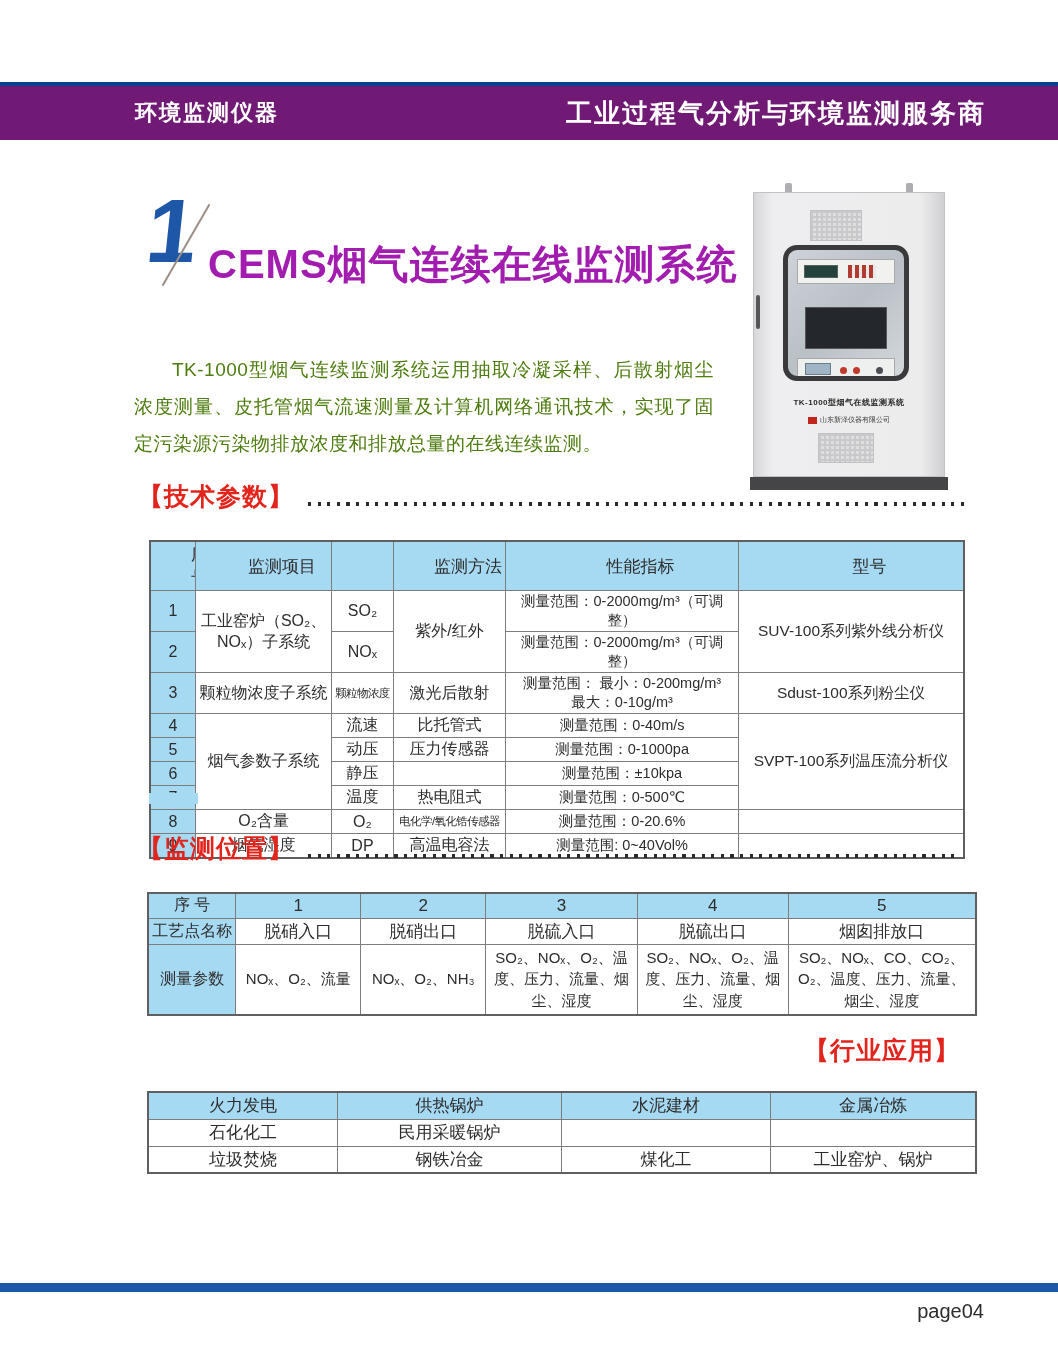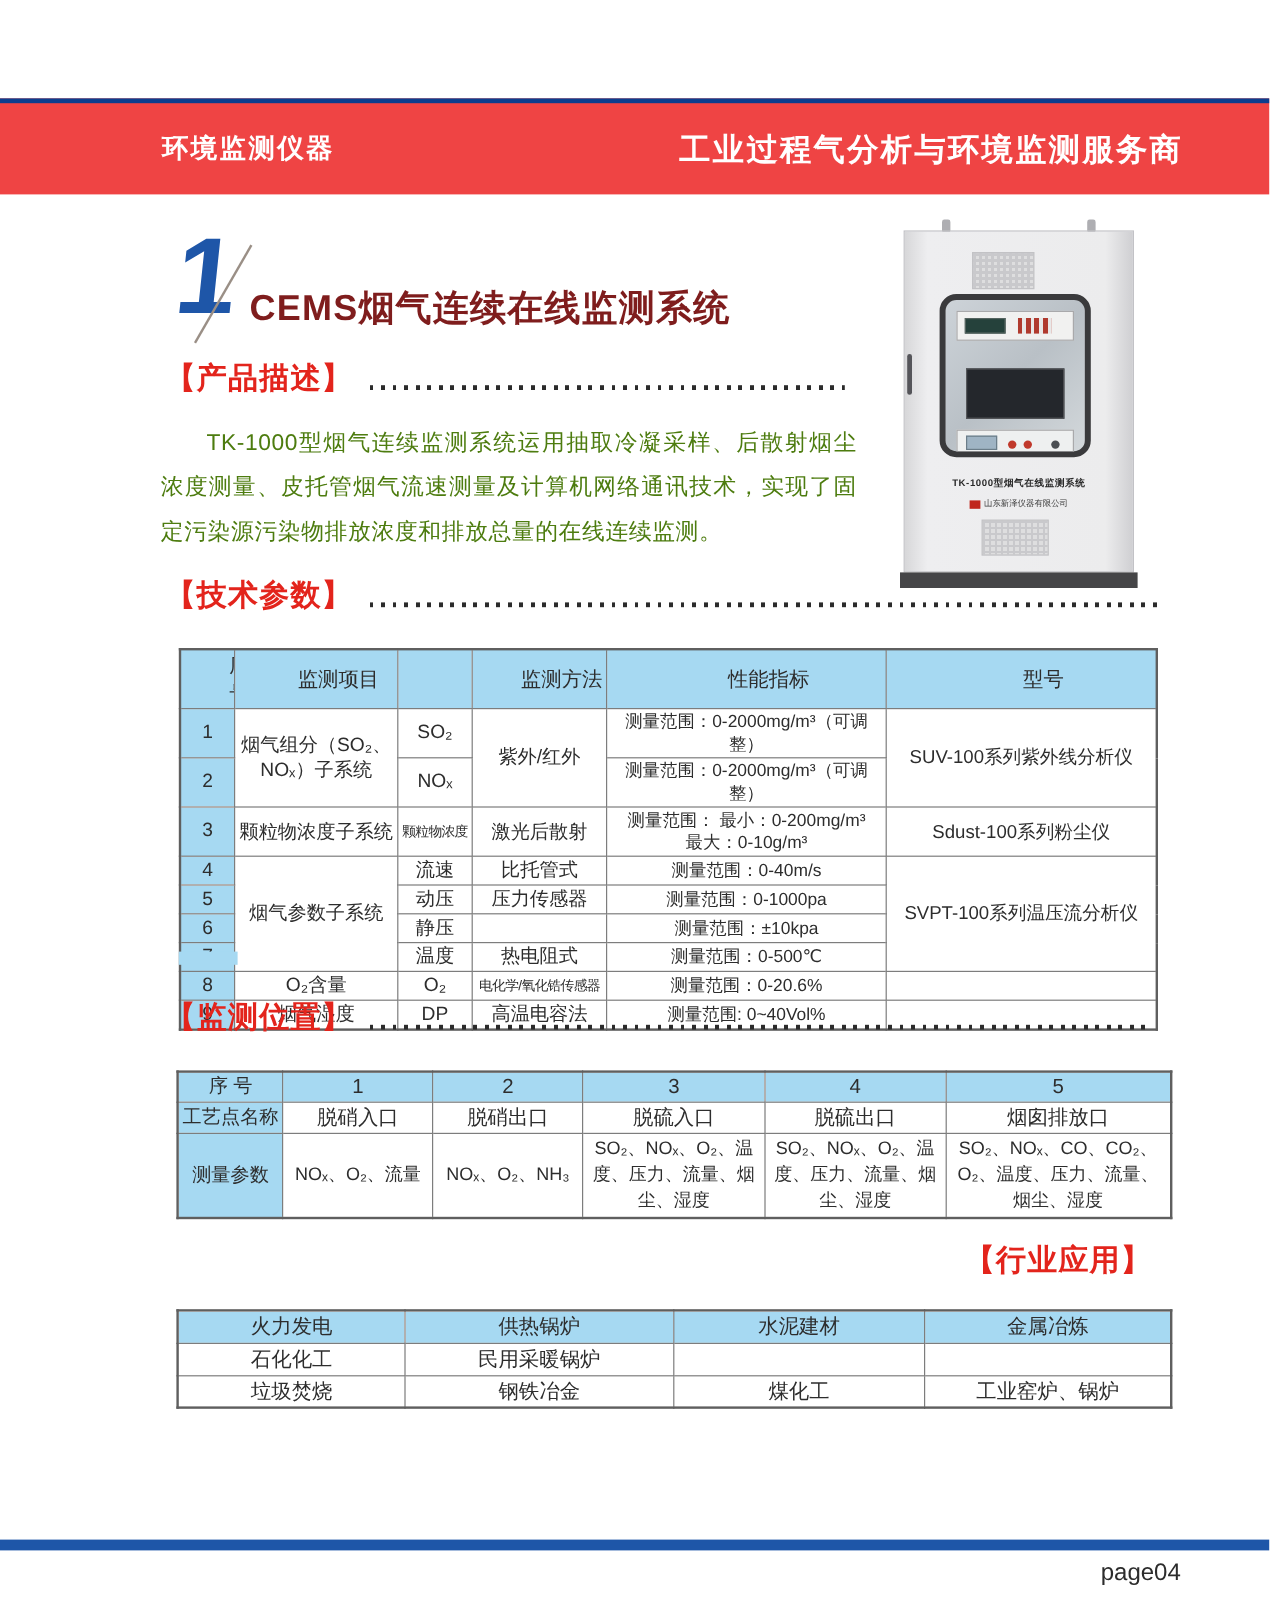--- a/index.html
+++ b/index.html
@@ -1,34 +1,34 @@
 <!DOCTYPE html>
 <html><head>
 <meta charset="utf-8">
 <style>
   * { margin:0; padding:0; box-sizing:border-box; }
   html,body { background:#ffffff; }
   body { font-family:"Liberation Sans","DejaVu Sans",sans-serif; color:#2f2f2f; }
   .page { position:relative; width:1058px; height:1346px; background:#ffffff; overflow:hidden; margin:0 auto; }
 
   
-  .topbar { position:absolute; top:82px; left:0; right:0; height:80px;
-            background:#ef4444; border-top:4px solid #0c3d8e;
+  .topbar { position:absolute; top:82px; left:0; right:0; height:58px;
+            background:#701a75; border-top:4px solid #0c3d8e;
             display:flex; align-items:center; justify-content:space-between;
             padding:0 72px 0 135px; }
   .topbar .left-title  { color:#ffffff; font-size:22px; font-weight:bold; letter-spacing:2px; }
   .topbar .right-title { color:#ffffff; font-size:26px; font-weight:bold; letter-spacing:2px; }
 
   
   .big-num { position:absolute; left:147px; top:186px; font-size:90px; line-height:1;
              font-weight:800; color:#1e56a8; transform:skewX(-6deg); }
   .slash { position:absolute; left:185px; top:198px; width:2px; height:94px;
            background:#9a8f86; transform:rotate(30deg); }
-  .sec-title { position:absolute; left:208px; top:237px; font-size:30px; font-weight:bold;
-               color:#7f1d1d; letter-spacing:1px; }
+  .sec-title { position:absolute; left:208px; top:237px; font-size:40px; font-weight:bold;
+               color:#a21caf; letter-spacing:1px; }
 
   
   .sec-head { position:absolute; display:flex; align-items:flex-end; }
   .sec-head .hd { color:#e3241c; font-size:25px; font-weight:bold; line-height:1; letter-spacing:1px; white-space:nowrap; }
   .sec-head .dots { flex:1; height:4px; margin:0 0 3px 14px;
       background-image:repeating-linear-gradient(to right,#2b2b2b 0 3.2px,transparent 3.2px 9.6px); }
   .head-desc { left:138px; top:303px; width:566px; }
   .head-tech { left:138px; top:484px; width:827px; }
   .head-pos  { left:138px; top:836px; width:822px; }
   .head-ind  { left:138px; top:1038px; width:822px;flex-direction:column; }
@@ -111,24 +111,20 @@
 
   <div class="topbar">
     <span class="left-title">环境监测仪器</span>
     <span class="right-title">工业过程气分析与环境监测服务商</span>
   </div>
 
   <div class="big-num">1</div>
   <div class="slash"></div>
   <div class="sec-title">CEMS烟气连续在线监测系统</div>
 
-  <div class="sec-head head-desc">
-    <span class="hd">【产品描述】</span>
-    <span class="dots"></span>
-  </div>
   <div class="desc">TK-1000型烟气连续监测系统运用抽取冷凝采样、后散射烟尘浓度测量、皮托管烟气流速测量及计算机网络通讯技术，实现了固定污染源污染物排放浓度和排放总量的在线连续监测。</div>
 
   <div class="cabinet">
     <div class="hook l"></div>
     <div class="hook r"></div>
     <div class="cab-body">
       <div class="vent vent-top"></div>
       <div class="window">
         <div class="rack1">
           <div class="lcd"></div>
@@ -170,21 +166,21 @@
         <th class="bluebg">监测项目</th>
         <th class="bluebg"></th>
         <th class="bluebg">监测方法</th>
         <th class="bluebg">性能指标</th>
         <th class="bluebg">型号</th>
       </tr>
     </thead>
     <tbody>
       <tr class="r-a">
         <td class="bluebg">1</td>
-        <td rowspan="2">烟气组分（SO₂、NOₓ）子系统</td>
+        <td rowspan="2">工业窑炉（SO₂、NOₓ）子系统</td>
         <td>SO₂</td>
         <td rowspan="2">紫外/红外</td>
         <td class="range">测量范围：0-2000mg/m³（可调整）</td>
         <td rowspan="2" class="model">SUV-100系列紫外线分析仪</td>
       </tr>
       <tr class="r-a">
         <td class="bluebg">2</td>
         <td>NOₓ</td>
         <td class="range">测量范围：0-2000mg/m³（可调整）</td>
       </tr>

